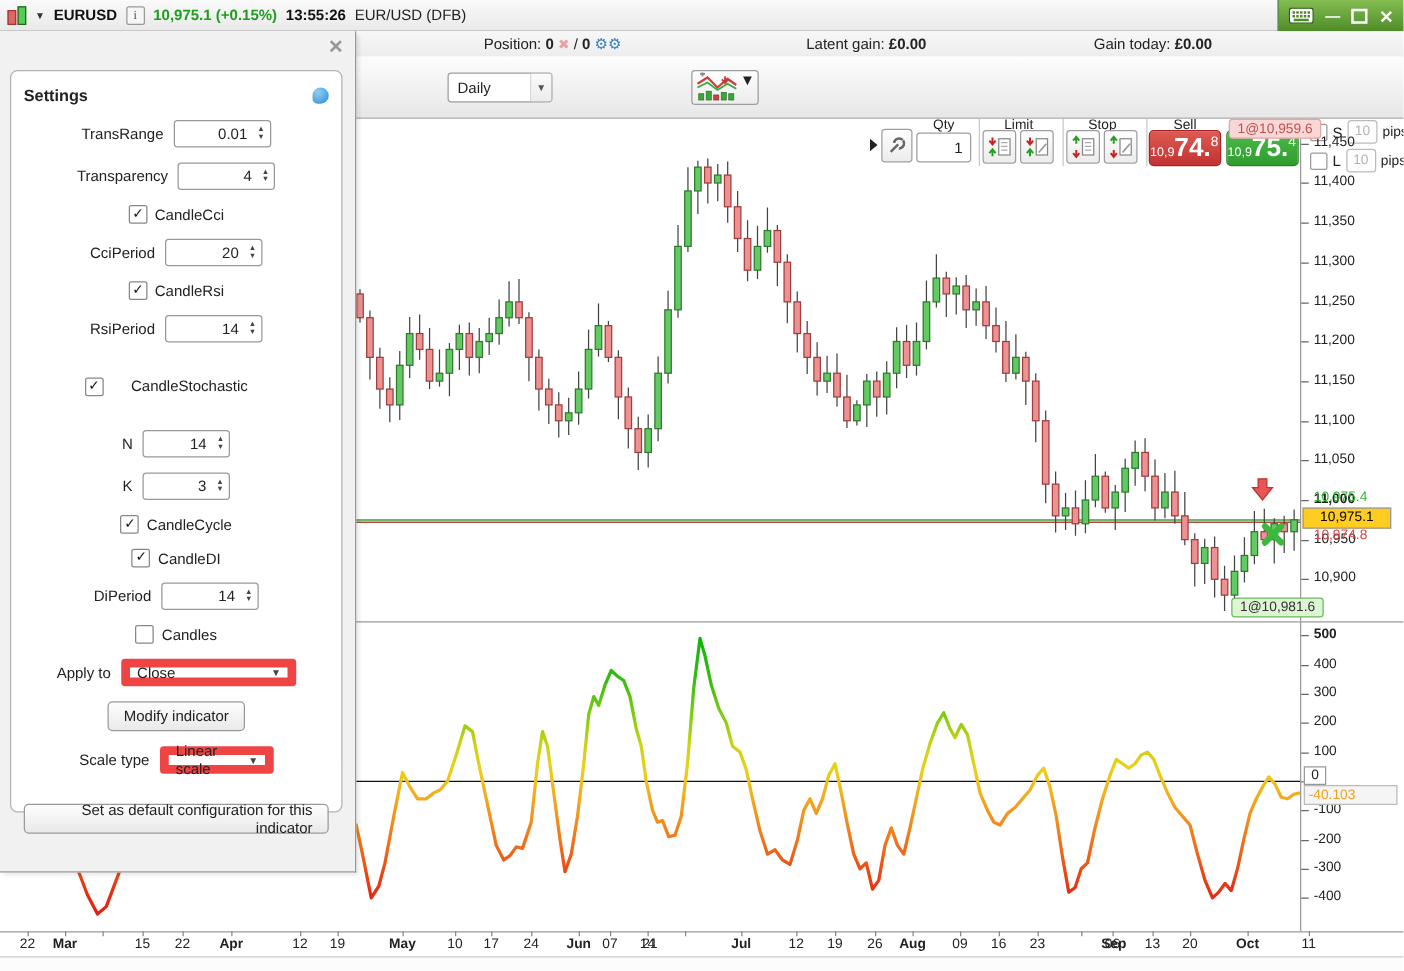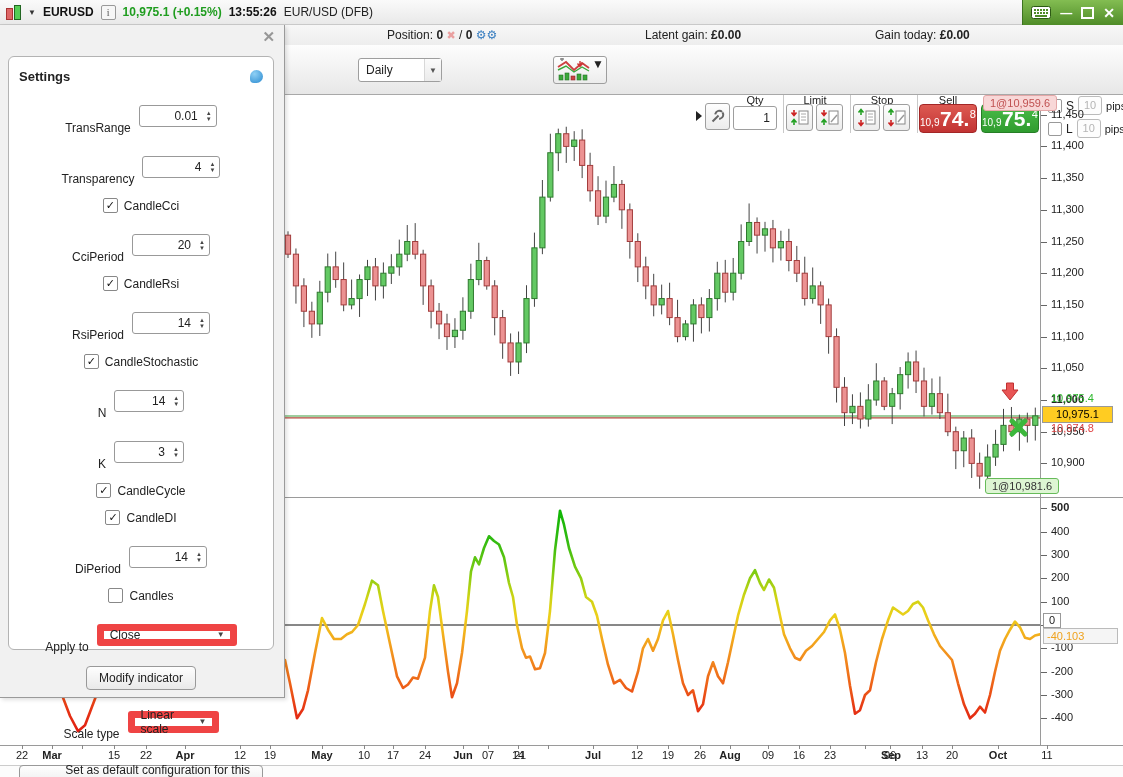--- a/index.html
+++ b/index.html
@@ -37,21 +37,21 @@
     border-radius:3px;height:24px;box-sizing:border-box;}
   .dd .val{flex:1;padding-left:7px;}
   .dd .car{width:16px;text-align:center;color:#555;font-size:8px;border-left:1px solid #d8d8d8;align-self:stretch;display:flex;align-items:center;justify-content:center;background:linear-gradient(#fbfbfb,#ebebeb);}
   .iconbtn{position:absolute;display:flex;align-items:center;background:linear-gradient(#fefefe,#ececec);
     border:1px solid #9e9e9e;border-radius:3px;box-sizing:border-box;}
   .grp-hdr{position:absolute;top:49px;font-size:11px;color:#222;text-align:center;}
   .vsep{position:absolute;top:50px;height:38px;width:1px;background:#c9c9c9;}
   .qty-input{position:absolute;top:61px;height:24px;background:#fff;border:1px solid #9e9e9e;border-radius:3px;
     box-sizing:border-box;text-align:right;padding-right:6px;line-height:22px;}
   .pricebtn{position:absolute;top:59px;width:58px;height:29px;border-radius:4px;color:#fff;
-    display:flex;align-items:flex-end;justify-content:space-between;padding-bottom:3px;box-sizing:border-box;}
+    display:flex;align-items:flex-end;justify-content:flex-start;padding-bottom:3px;box-sizing:border-box;}
   .pb-sell{background:linear-gradient(#dd5a52,#c23333);border:1px solid #a32626;}
   .pb-buy{background:linear-gradient(#4cbc49,#2f9c2f);border:1px solid #267e26;}
   .pb-small{font-size:10px;line-height:13px;}
   .pb-big{font-size:21px;font-weight:bold;line-height:20px;}
   .pb-sup{font-size:11px;line-height:11px;align-self:flex-start;margin-top:4px;}
   .slrow{position:absolute;display:flex;align-items:center;gap:4px;}
   .mini-check{width:12px;height:12px;border:1px solid #999;border-radius:2px;background:#fff;}
   .mini-box{width:22px;height:17px;border:1px solid #bbb;border-radius:3px;background:#fdfdfd;
     color:#b5b5b5;font-size:11px;text-align:center;line-height:16px;}
   .tri-r{width:0;height:0;border-top:5px solid transparent;border-bottom:5px solid transparent;border-left:6px solid #222;position:absolute;}
@@ -78,21 +78,21 @@
   
   .spanel{position:absolute;left:0;top:25px;width:285px;height:673px;background:#f1f1f1;
     border-right:1px solid #9a9a9a;border-bottom:1px solid #9a9a9a;box-sizing:border-box;z-index:10;
     box-shadow:2px 2px 4px rgba(0,0,0,.12);}
   .spanel-close{position:absolute;top:3px;right:9px;color:#979797;font-size:15px;font-weight:bold;cursor:default;}
   .scard{position:absolute;left:8px;top:31px;width:266px;height:594px;background:#fff;
     border:1px solid #b3b3b3;border-radius:6px;box-sizing:border-box;padding:12px 10px;}
   .scard h3{margin:0;font-size:13px;display:flex;justify-content:space-between;align-items:center;}
   .bubble{width:13px;height:13px;border-radius:50% 50% 50% 4px;background:radial-gradient(circle at 35% 30%,#8fd0f5,#2a8ad0);}
   .srow{display:flex;align-items:center;justify-content:center;margin-top:12px;}
-  .srow .lbl{margin-right:8px;font-size:12px;color:#222;margin-top:25px;}
+  .srow .lbl{margin-right:8px;font-size:12px;color:#222;}
   .spin{width:78px;height:22px;border:1px solid #999;border-radius:3px;background:#fff;
     display:flex;align-items:center;box-sizing:border-box;}
   .spin .v{flex:1;text-align:right;padding-right:4px;}
   .spin .arr{width:14px;display:flex;flex-direction:column;align-items:center;line-height:6px;}
   .spin .arr span{font-size:6px;color:#444;}
   .chk{width:13px;height:13px;border:1px solid #888;border-radius:2px;background:#fff;margin-right:6px;
     font-size:11px;line-height:12px;text-align:center;color:#111;}
   .ssel{height:22px;border:7px solid #ef4444;border-radius:3px;background:#fff;display:flex;align-items:center;box-sizing:border-box;}
   .ssel .v{flex:1;padding-left:6px;}
   .ssel .car{width:18px;text-align:center;font-size:8px;color:#444;}
@@ -647,21 +647,21 @@
             <span class="spin">
               <span class="v">14</span>
               <span class="arr">
                 <span>▲</span>
                 <span>▼</span>
               </span>
             </span>
           </div>
           <div class="srow">
             <span class="chk">✓</span>
-            <span class="lbl" style="margin:0;">CandleStochastic</span>
+            <span class="lbl" style="margin:16px;">CandleStochastic</span>
           </div>
           <div class="srow">
             <span class="lbl">N</span>
             <span class="spin" style="width: 70px;">
               <span class="v">14</span>
               <span class="arr">
                 <span>▲</span>
                 <span>▼</span>
               </span>
             </span>

